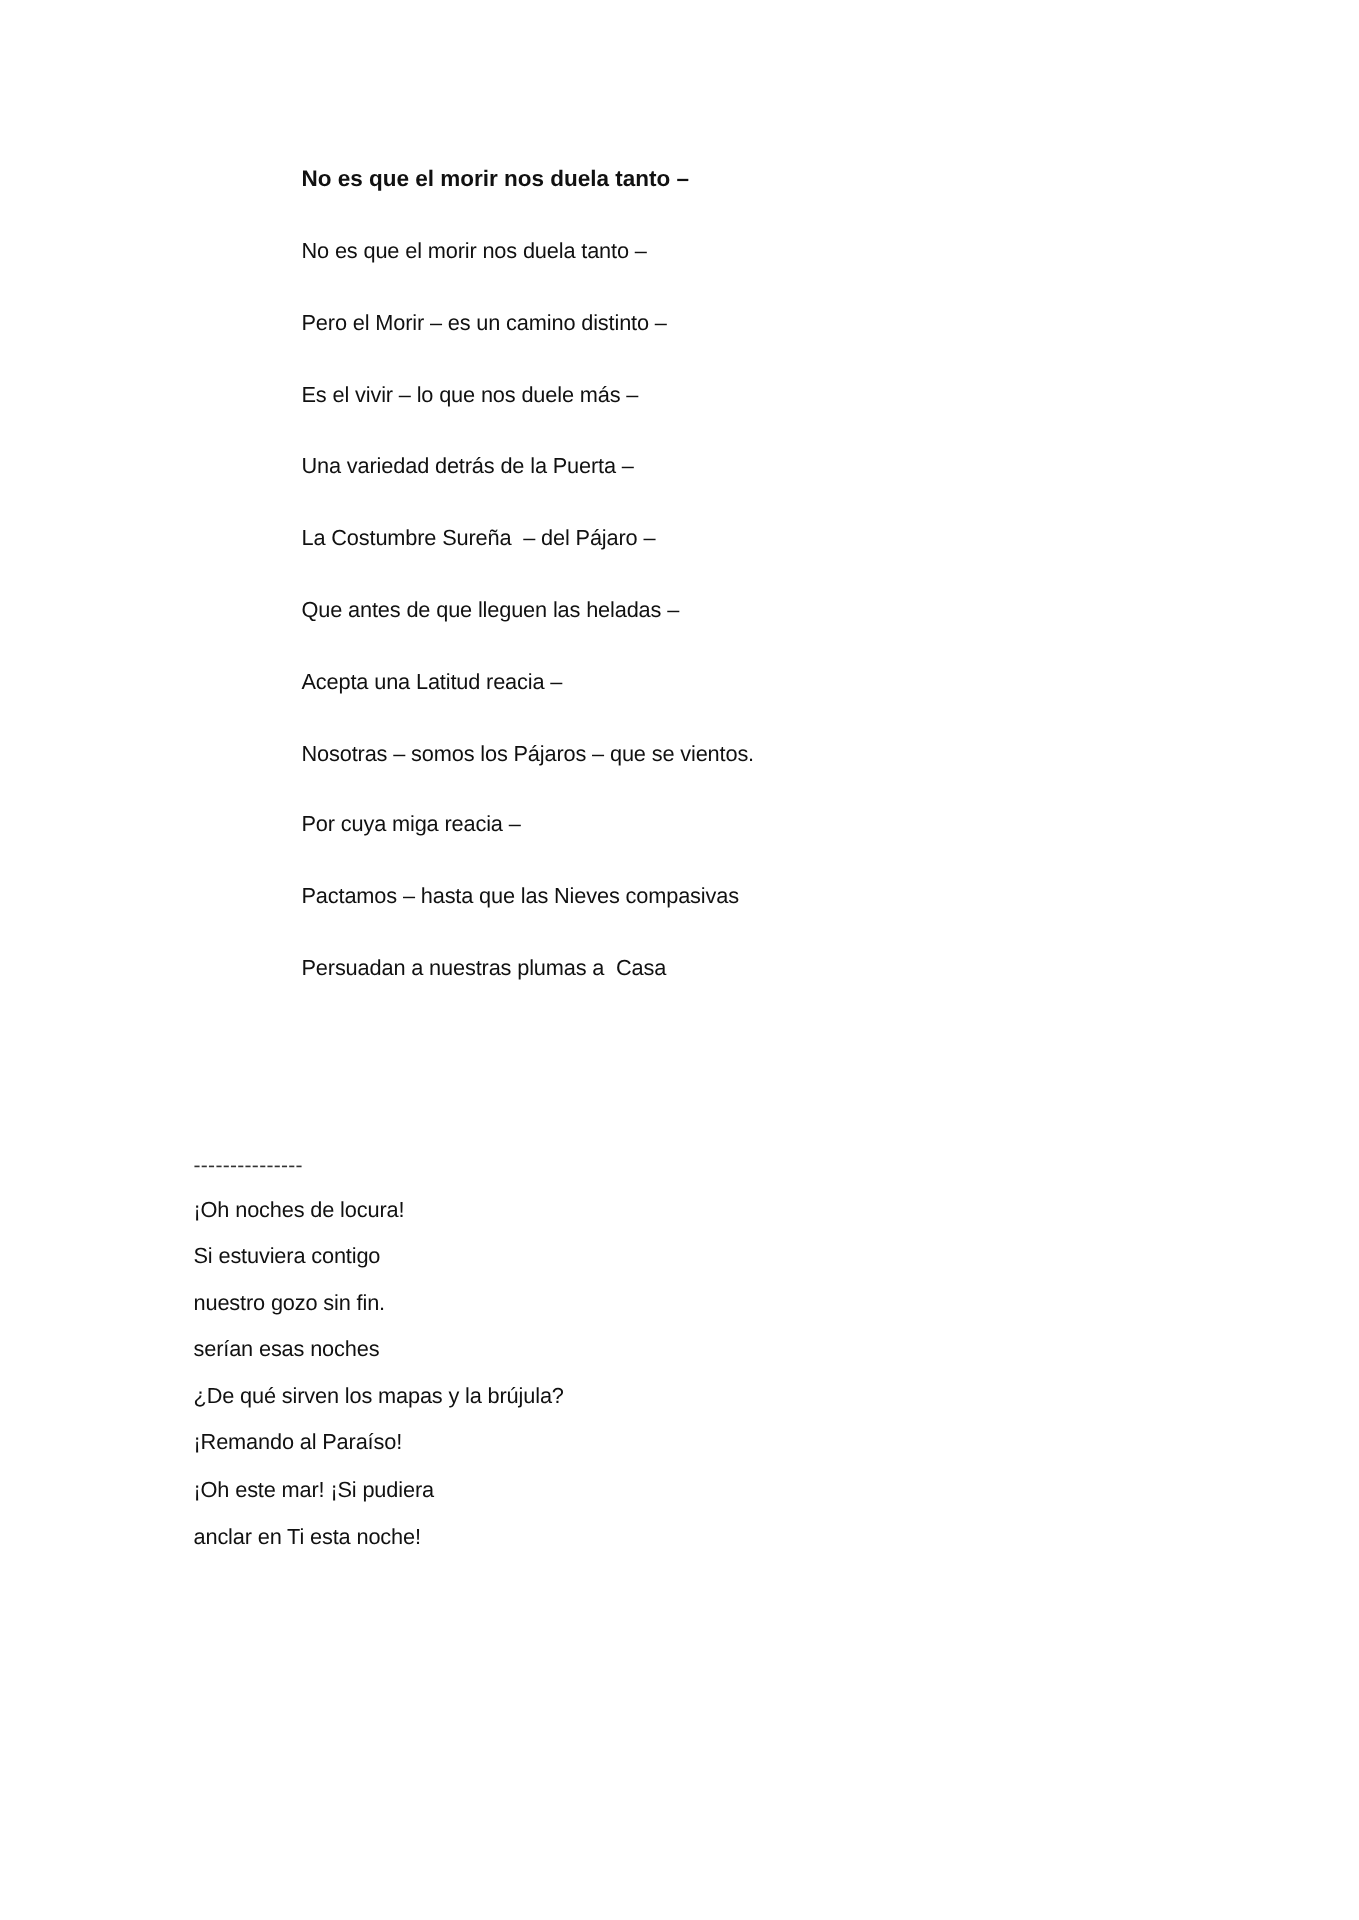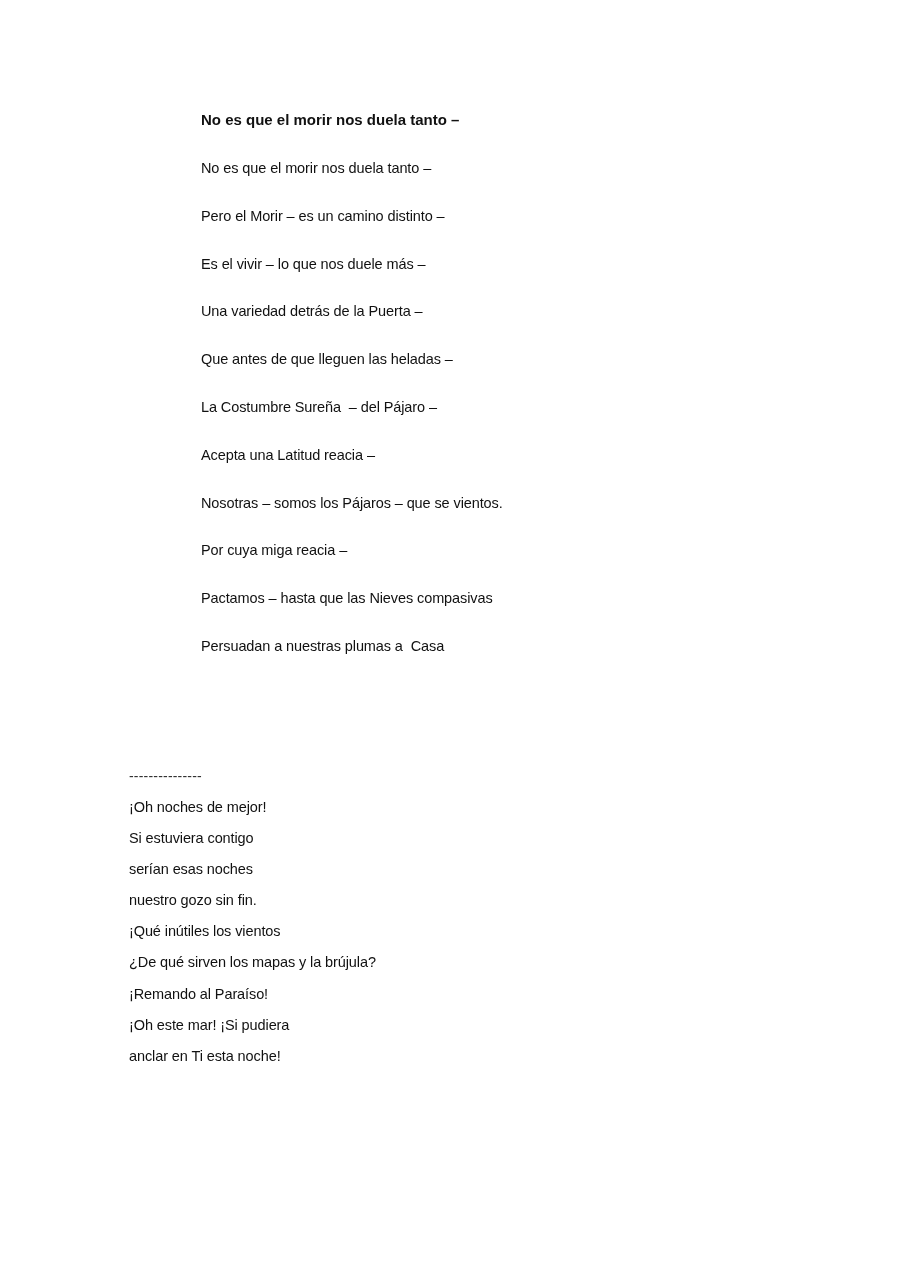--- a/index.html
+++ b/index.html
@@ -69,35 +69,34 @@
 <body>
 
 <div class="page">
 
   <div class="poem1">
     <div class="poem1-title">No es que el morir nos duela tanto –</div>
     <div class="poem1-line">No es que el morir nos duela tanto –</div>
     <div class="poem1-line">Pero el Morir – es un camino distinto –</div>
     <div class="poem1-line">Es el vivir – lo que nos duele más –</div>
     <div class="poem1-line">Una variedad detrás de la Puerta –</div>
+    <div class="poem1-line">La Costumbre Sureña  – del Pájaro –</div>
     <div class="poem1-line">Que antes de que lleguen las heladas –</div>
-    <div class="poem1-line">La Costumbre Sureña  – del Pájaro –</div>
     <div class="poem1-line">Acepta una Latitud reacia –</div>
     <div class="poem1-line">Nosotras – somos los Pájaros – que se vientos.</div>
     <div class="poem1-line">Por cuya miga reacia –</div>
     <div class="poem1-line">Pactamos – hasta que las Nieves compasivas</div>
     <div class="poem1-line">Persuadan a nuestras plumas a  Casa</div>
   </div>
 
   <div class="poem2">
     <div class="separator">---------------</div>
-    <div class="poem2-line">¡Oh noches de mejor!</div>
+    <div class="poem2-line">¡Oh noches de locura!</div>
     <div class="poem2-line">Si estuviera contigo</div>
+    <div class="poem2-line">nuestro gozo sin fin.</div>
     <div class="poem2-line">serían esas noches</div>
-    <div class="poem2-line">nuestro gozo sin fin.</div>
-    <div class="poem2-line">¡Qué inútiles los vientos</div>
     <div class="poem2-line">¿De qué sirven los mapas y la brújula?</div>
     <div class="poem2-line">¡Remando al Paraíso!</div>
     <div class="poem2-line">¡Oh este mar! ¡Si pudiera</div>
     <div class="poem2-line">anclar en Ti esta noche!</div>
   </div>
 
 </div>
 
 </body></html>

